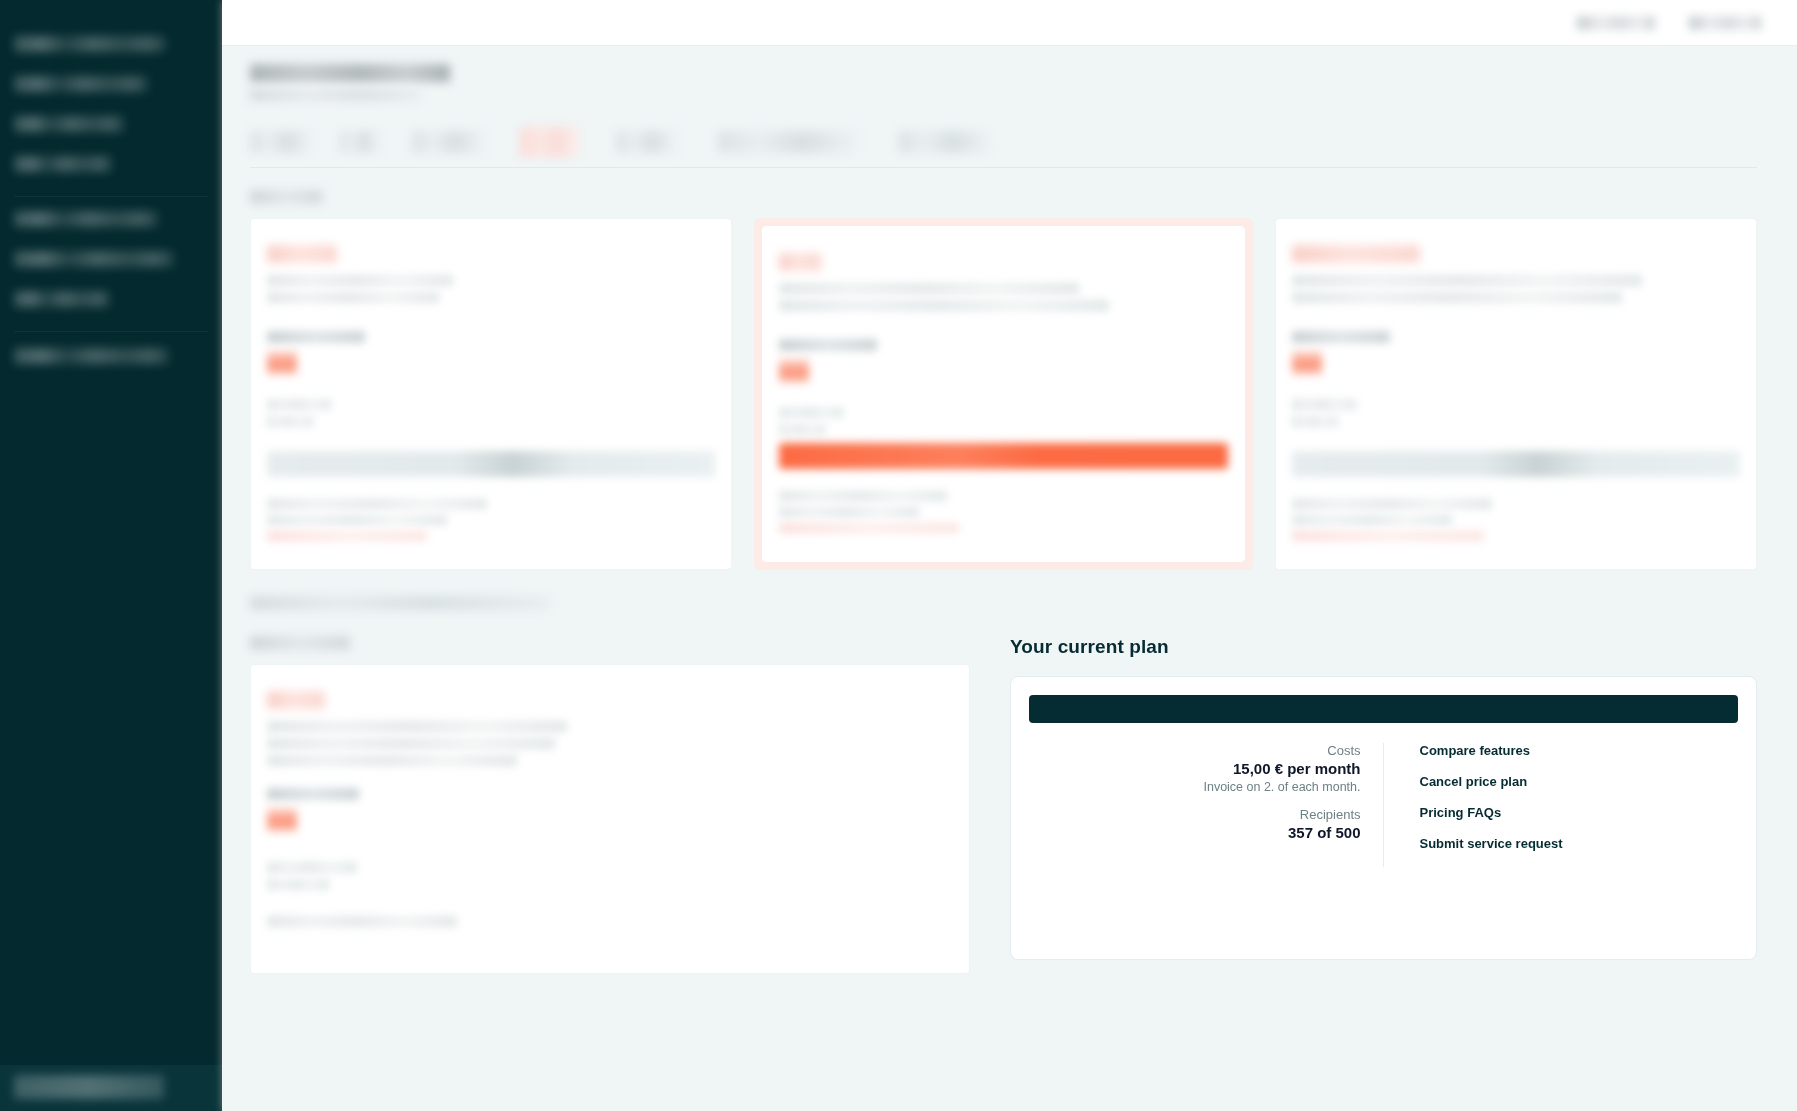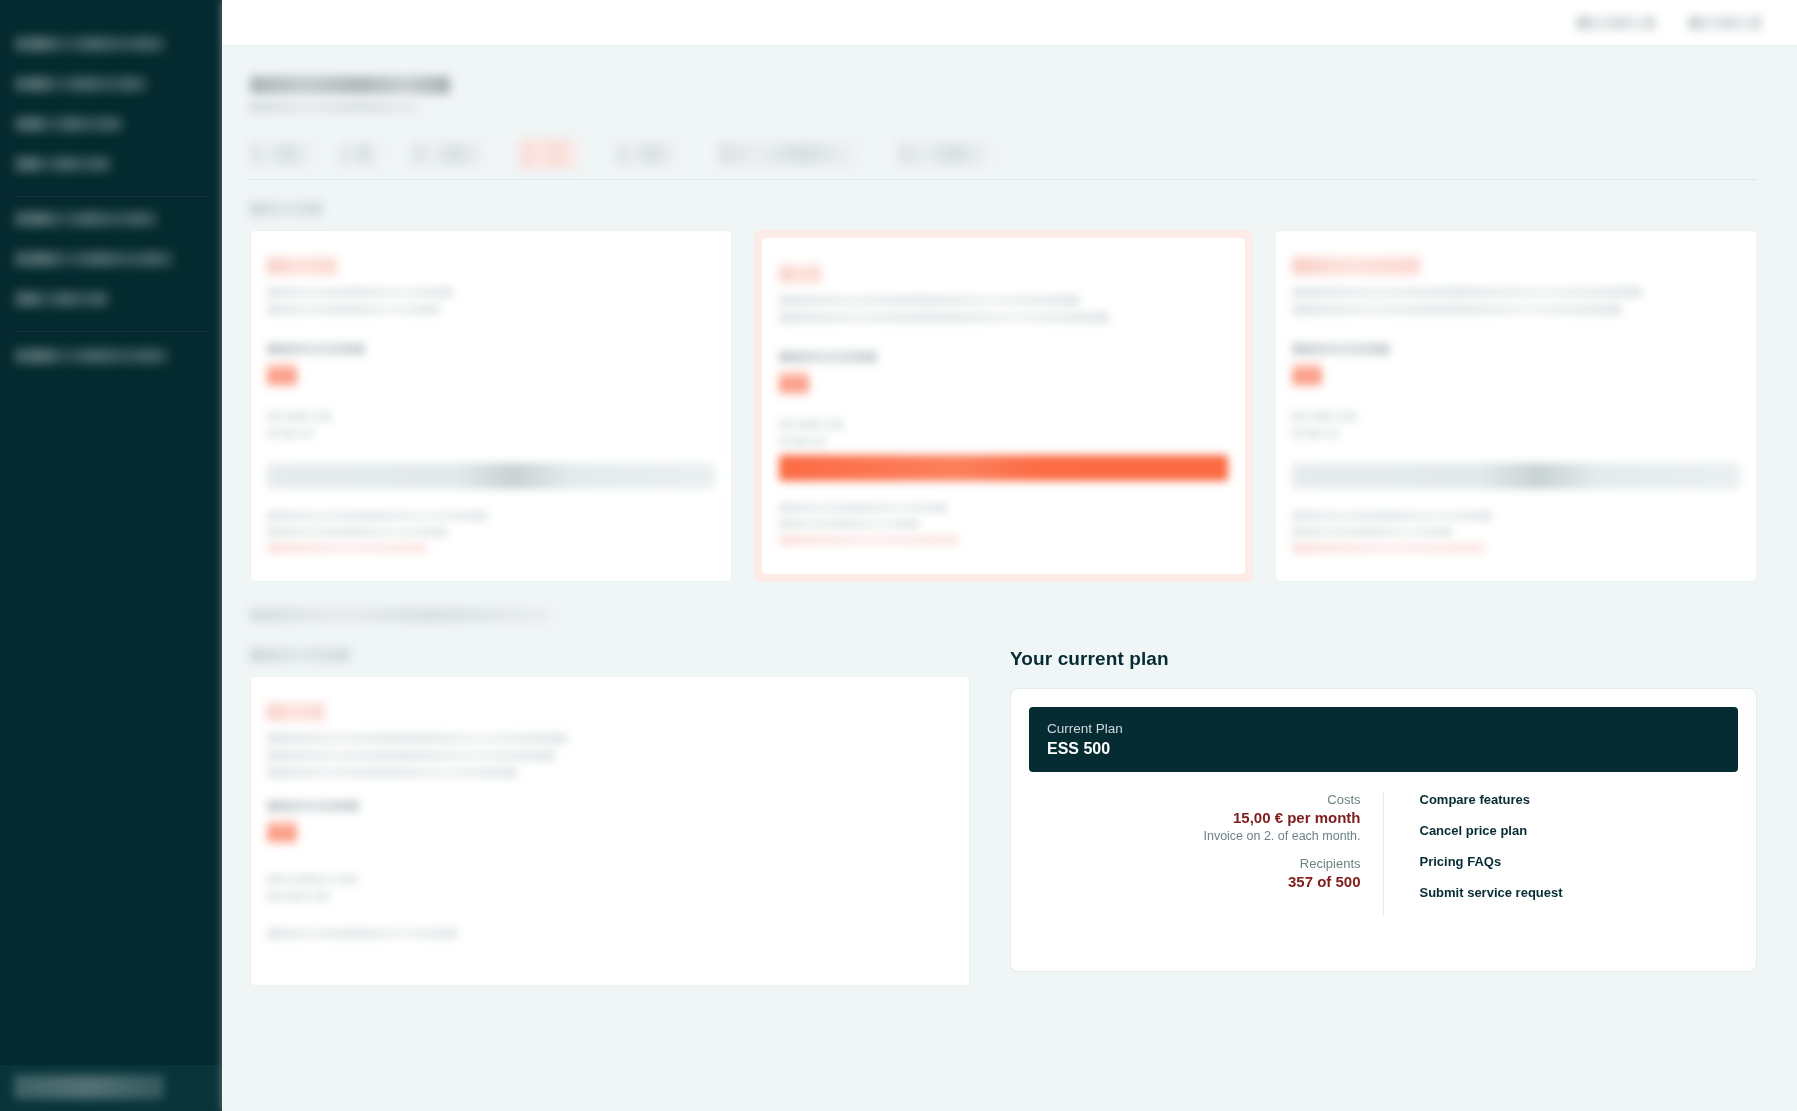--- a/index.html
+++ b/index.html
@@ -47,21 +47,21 @@
   .main { flex: 1; height: 1111px; position: relative; overflow: hidden; }
   .topbar {
     height: 46px; background: #ffffff;
     display: flex; align-items: center; justify-content: flex-end;
     padding-right: 36px; gap: 34px;
     border-bottom: 1px solid #e8eff0;
   }
   .tb-blur { height: 14px; filter: blur(5px); border-radius: 2px;
     background: linear-gradient(90deg,#c3c9cb 0%,#e9edee 30%,#d6dbdd 55%,#eceff0 80%,#c9cfd1 100%); }
 
-  .content { padding: 30px 40px 0 28px; background: #f0f5f6; height: 1065px; }
+  .content { padding: 18px 40px 0 28px; background: #f0f5f6; height: 1065px; }
 
   .page-title { filter: blur(5px); width: 200px; height: 18px; border-radius: 2px;
     background: linear-gradient(90deg,#aeb5b8 0%,#c7cdcf 28%,#b1b8bb 55%,#c9cfd1 78%,#aab1b4 100%); }
   .page-sub { margin-top: 7px; filter: blur(5px); width: 170px; height: 12px; border-radius: 2px;
     background: linear-gradient(90deg,#d6dcde 0%,#e6eaeb 35%,#dbe0e2 65%,#e9edee 100%); }
 
   .tabs { display: flex; align-items: center; gap: 0; margin-top: 26px;
           border-bottom: 1px solid #e0e9ea; padding-bottom: 10px; }
   .tab { height: 22px; border-radius: 3px; filter: blur(5px); margin-right: 10px;
     background: linear-gradient(90deg,#dde3e5 0%,#e9eef0 30%,#d9e0e2 60%,#eef2f3 100%); }
@@ -136,21 +136,21 @@
   }
   .pb-col { flex: 0 0 50%; }
   .pb-label { font-size: 13.5px; color: #cfdadc; margin-bottom: 4px; }
   .pb-value { font-size: 16px; font-weight: bold; color: #ffffff; }
 
   .plan-body { display: flex; margin-top: 20px; }
   .pb-left { flex: 0 0 50%; padding-right: 22px; border-right: 1px solid #e4ecee; }
   .pb-right { flex: 1; padding-left: 36px; }
   .field { margin-bottom: 13px; text-align: right; }
   .f-label { font-size: 13px; color: #6e8185; margin-bottom: 2px; }
-  .f-value { font-size: 15px; font-weight: bold; color: #7f1d1d; }
+  .f-value { font-size: 15px; font-weight: bold; color: #0f172a; }
   .f-note { font-size: 12.5px; color: #6e8185; margin-top: 3px; }
   .link { font-size: 13px; font-weight: bold; color: #062c33; margin-bottom: 16px; cursor: pointer; }
 </style>
 </head>
 <body>
 
 <div class="app">
 
   <aside class="sidebar">
     <div class="sb-logo">
@@ -319,24 +319,20 @@
             </div>
           </div>
         </div>
 
         <div class="lower-right">
           <div class="lr-title">Your current plan</div>
 
           <div class="plan-card">
 
             <div class="plan-banner">
-              <div class="pb-col">
-                <div class="pb-label">Current Plan</div>
-                <div class="pb-value">ESS 500</div>
-              </div>
             </div>
 
             <div class="plan-body">
 
               <div class="pb-left">
                 <div class="field">
                   <div class="f-label">Costs</div>
                   <div class="f-value">15,00 € per month</div>
                   <div class="f-note">Invoice on 2. of each month.</div>
                 </div>

